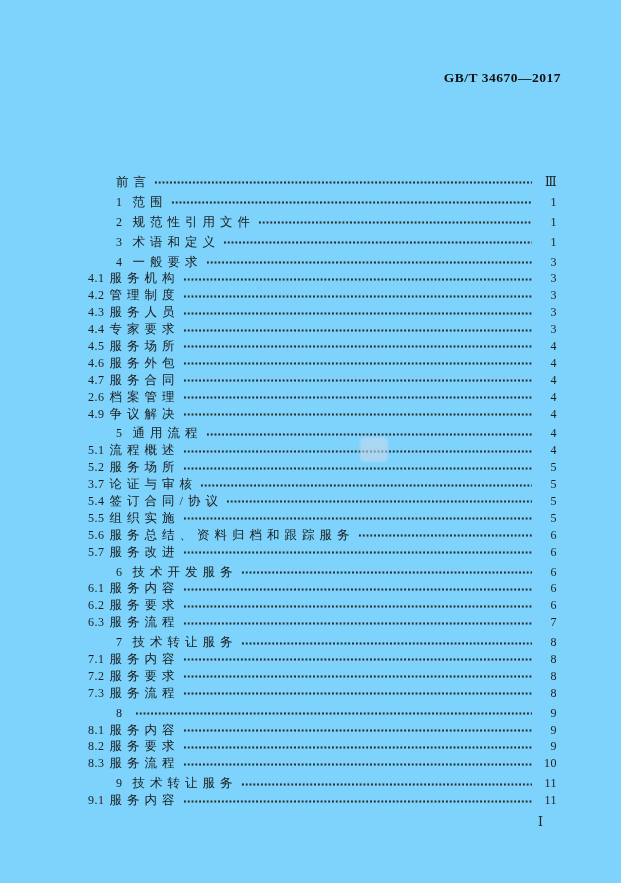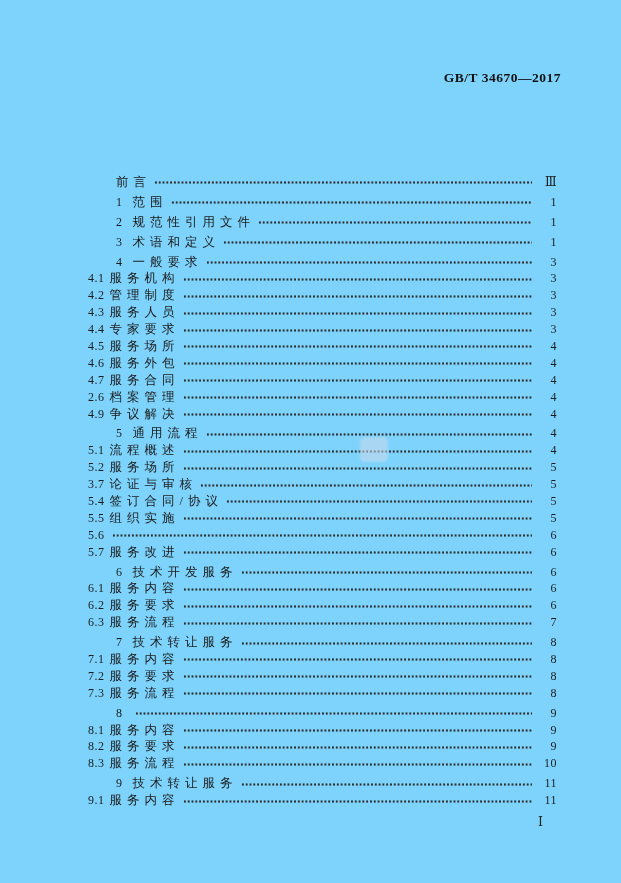--- a/index.html
+++ b/index.html
@@ -218,20 +218,21 @@
     <span class="toc-page">5</span>
   </div>
       <div class="toc-row level1">
     <span class="toc-num">5.5</span>
     <span class="toc-label">组织实施</span>
     <span class="toc-leader"></span>
     <span class="toc-page">5</span>
   </div>
       <div class="toc-row level1">
     <span class="toc-num">5.6</span>
+    <span class="toc-label">服务总结、资料归档和跟踪服务</span>
     <span class="toc-leader"></span>
     <span class="toc-page">6</span>
   </div>
       <div class="toc-row level1">
     <span class="toc-num">5.7</span>
     <span class="toc-label">服务改进</span>
     <span class="toc-leader"></span>
     <span class="toc-page">6</span>
   </div>
       <div class="toc-row level0">

